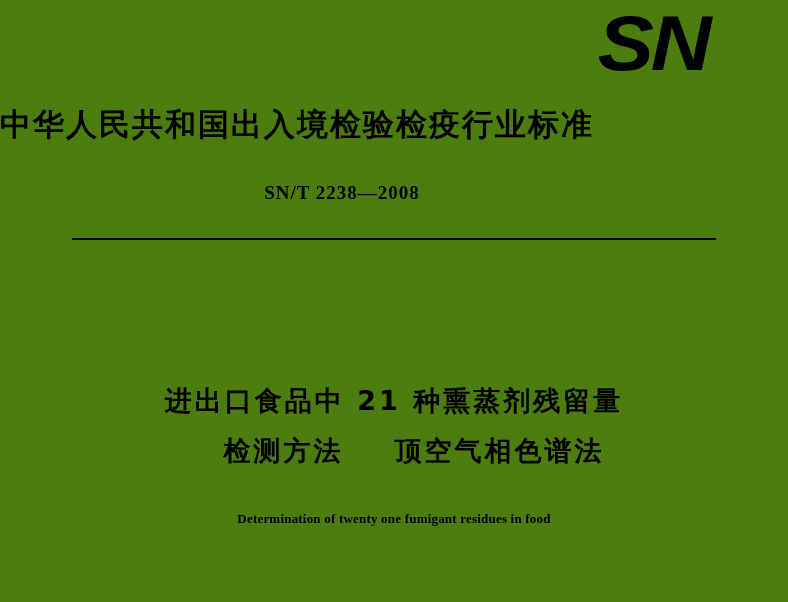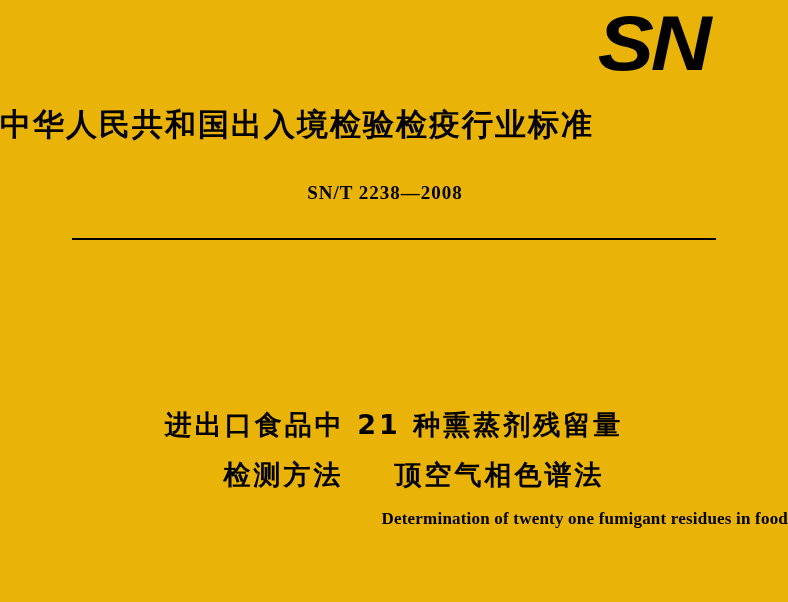--- a/index.html
+++ b/index.html
@@ -11,21 +11,21 @@
     width: 788px;
     height: 602px;
     font-family: "Liberation Serif", serif;
     color: #000000;
     overflow: hidden;
   }
   .page {
     position: relative;
     width: 788px;
     height: 602px;
-    background: #eab308;
+    background: #4d7c0f;
     text-decoration: underline;
   }
 
   
   .logo-wrap {
     position: absolute;
     top: 4px;
     right: 80px;
     width: 200px;
     height: 80px;
@@ -63,37 +63,36 @@
   .std-no {
     position: absolute;
     top: 182px;
     left: 0;
     width: 684px;
     text-align: center;
     font-family: "Liberation Serif", serif;
     font-weight: bold;
     font-size: 19px;
     letter-spacing: 1px;
-    margin-left: 43px;
   }
 
   
   .rule {
     position: absolute;
     top: 238px;
     left: 72px;
     width: 644px;
     height: 2px;
     background: #000000;
   }
 
   
   .cn-title {
     position: absolute;
-    top: 400px;
+    top: 376px;
     left: 0;
     width: 788px;
     text-align: center;
     font-family: "DejaVu Sans", sans-serif;
     font-weight: bold;
     font-size: 27px;
     line-height: 50px;
     letter-spacing: 3px;
   }
   .cn-title .line2 {
@@ -105,24 +104,24 @@
     display: inline-block;
     width: 26px;
   }
 
   
   .en-title {
     position: absolute;
     top: 505px;
     left: 0;
     width: 788px;
-    text-align: right;
+    text-align: center;
     font-family: "Liberation Serif", serif;
     font-weight: bold;
-    font-size: 17px;
+    font-size: 13px;
     line-height: 27px;
     letter-spacing: 0.2px;
   }
   .en-title span {
     display: block;
   }
 </style>
 </head>
 <body>
 

